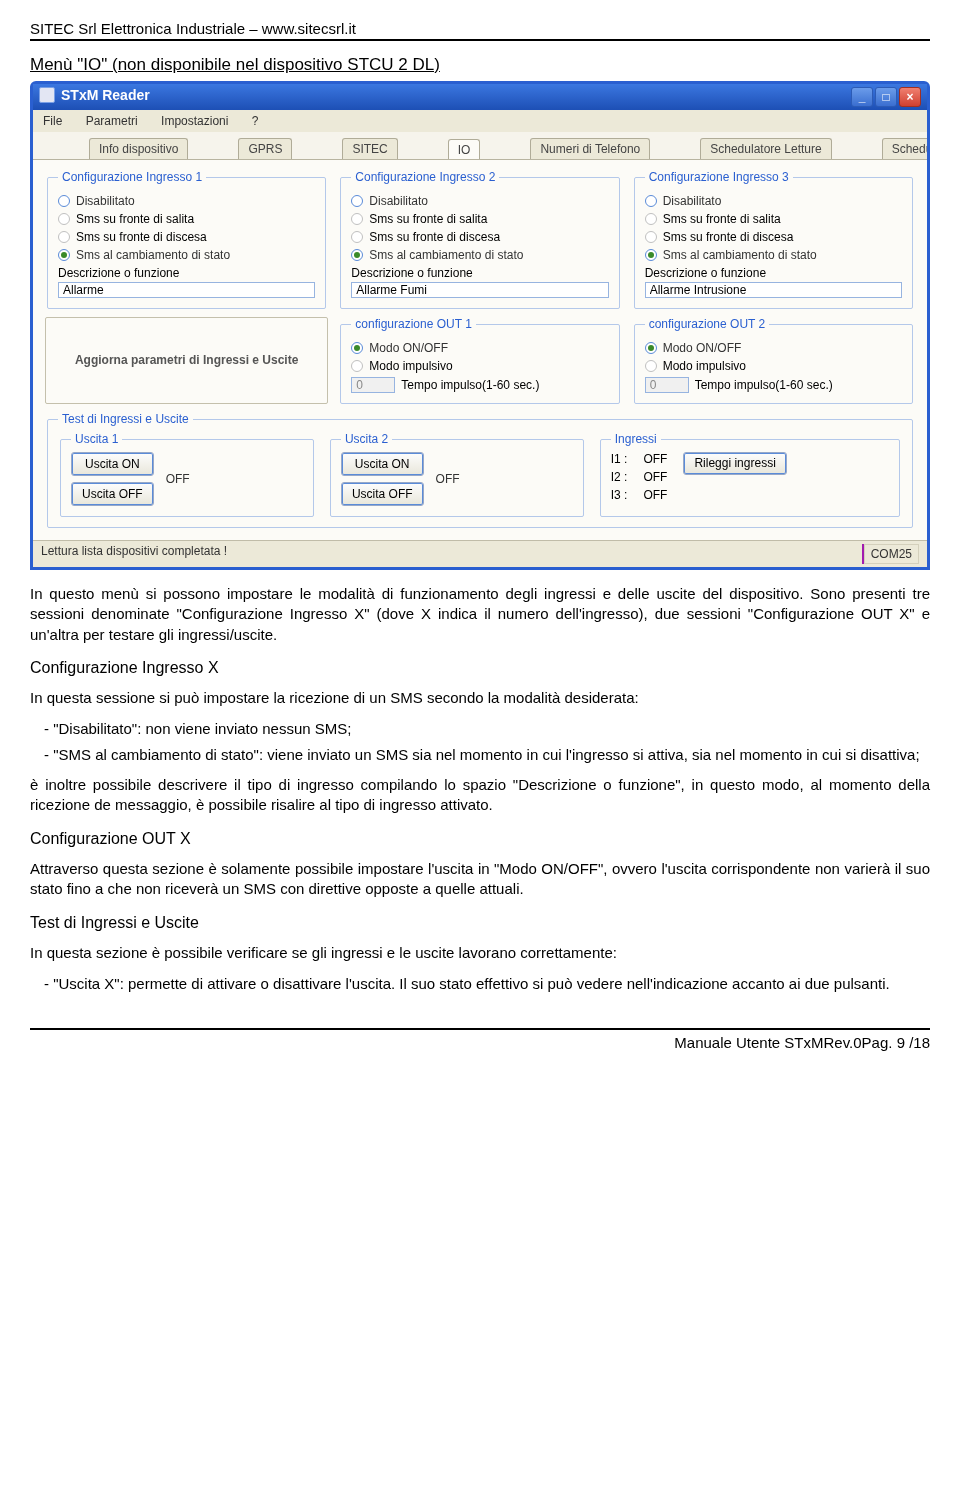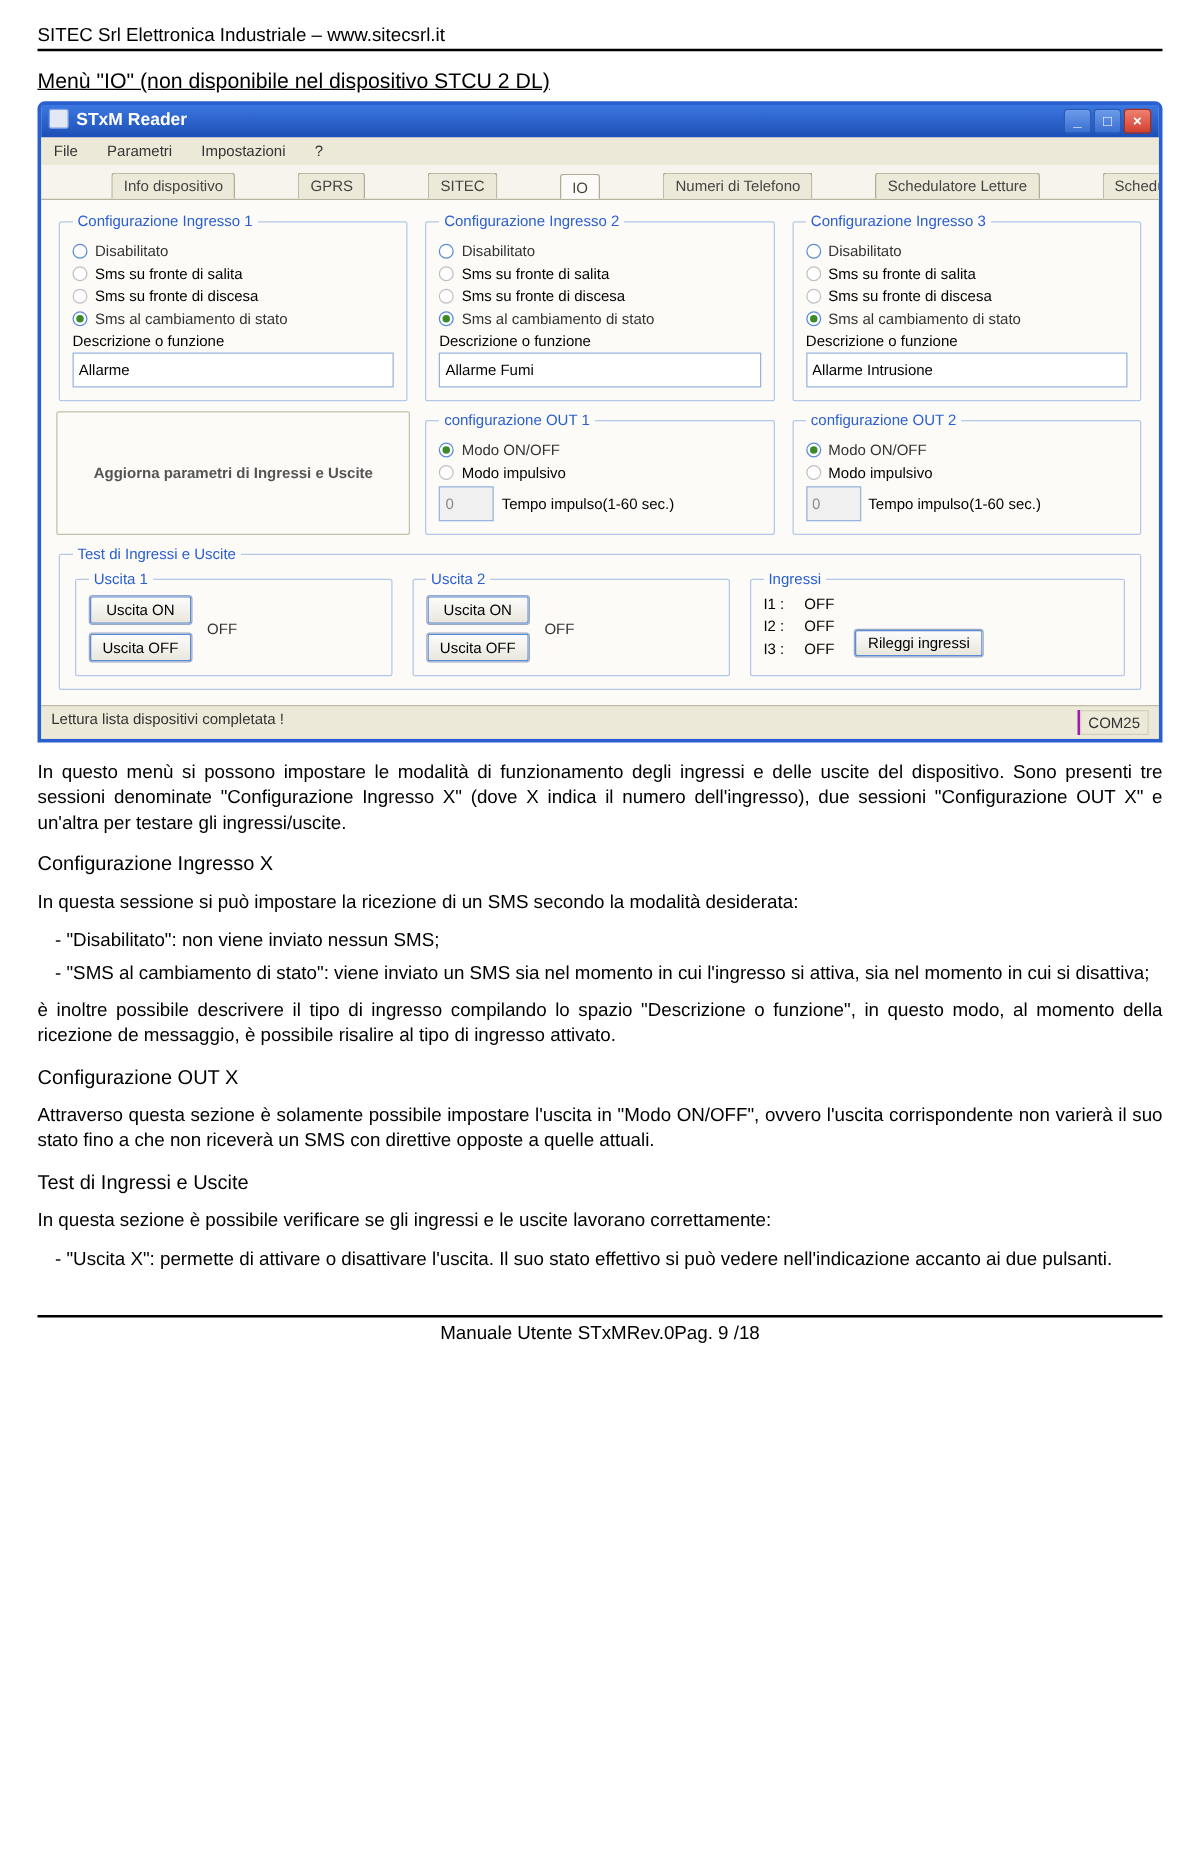--- a/index.html
+++ b/index.html
@@ -47,42 +47,42 @@
   .tab-body { background:#fcfbf7; padding:10px 12px 12px; }
   .row { display:flex; gap:10px; margin-bottom:8px; }
   fieldset { border:1px solid #b4c8ea; border-radius:2px; padding:6px 10px 10px; background:#fcfbf7; flex:1; }
   legend { color:#2a5fd0; padding:0 4px; font-size:12px; }
   .radio-line { display:flex; align-items:center; gap:6px; margin:4px 0; font-size:12px; color:#333; }
   .radio-line.disabled { color:#000000; }
   .radio { width:12px; height:12px; border:1px solid #5a8bd8; border-radius:50%; display:inline-flex; align-items:center; justify-content:center; background:#fff; }
   .radio.sel::after { content:""; width:6px; height:6px; background:#3a8a2a; border-radius:50%; display:block; }
   .radio.disabled { border-color:#c0c0c0; }
   .label12 { font-size:12px; margin:4px 0 2px; }
-  .xpinput { border:1px solid #97b4e0; background:#fff; padding:2px 4px; font-size:12px; width:100%; height:28px; }
+  .xpinput { border:1px solid #97b4e0; background:#fff; padding:2px 4px; font-size:12px; width:100%; height:16px; }
   .xpinput.ro { background:#f0f0f0; color:#888; }
   .xpbtn { border:1px solid #97a8c8; border-radius:3px; background:linear-gradient(#fdfdfd,#e8e6da); padding:4px 10px; font-size:12px; min-width:78px; text-align:center; box-shadow:0 0 0 1px #5a8bd8 inset; }
   .helper-box { border:1px solid #c4c0ac; border-radius:2px; background:#fcfbf7; padding:26px 12px; display:flex; align-items:center; justify-content:center; color:#555; text-align:center; line-height:1.4; font-size:12px; flex:1;font-weight:bold; }
   .out-row { display:flex; gap:10px; margin-bottom:8px; }
   .test-row { display:flex; gap:12px; }
   .test-col { flex:1; }
   .uscita-inner { display:flex; align-items:center; gap:12px; }
   .btn-stack { display:flex; flex-direction:column; gap:6px; }
   .offlabel { font-size:12px; color:#333; }
-  .ingressi-grid { display:flex; gap:16px; align-items:flex-end; }
+  .ingressi-grid { display:flex; gap:16px; align-items:flex-start; }
   .ing-col { display:flex; flex-direction:column; gap:4px; font-size:12px; }
   .statusbar { background:#ece9d8; border-top:1px solid #c0bca8; display:flex; padding:3px 8px; font-size:12px; color:#333; }
   .statusbar .cell { border:1px solid #d4d0bc; padding:2px 6px; }
   .statusbar .main { flex:1; border:none; border-right:2px solid #a21caf; }
   .body-text { font-size:15px; line-height:1.35; text-align:justify; margin:14px 0 0; }
   .body-text p { margin:10px 0; }
   .body-text .sub { font-size:16px; margin:12px 0 4px; }
   .body-text ul.dash { list-style:none; padding-left:28px; margin:6px 0; }
   .body-text ul.dash li { text-indent:-14px; margin-bottom:6px; }
   .body-text ul.dash li::before { content:"- "; }
-  .footer { display:flex; justify-content:center; border-top:2px solid #000; margin-top:34px; padding-top:4px; font-size:15px; }
+  .footer { display:flex; justify-content:flex-end; border-top:2px solid #000; margin-top:34px; padding-top:4px; font-size:15px; }
   .out-time { display:flex; align-items:center; gap:6px; margin-top:4px; }
   .out-time .xpinput { width:44px; }
 </style>
 </head>
 <body>
 
 <div class="page">
 
   <div class="header">
     <div class="header-right">SITEC  Srl Elettronica Industriale – www.sitecsrl.it</div>

